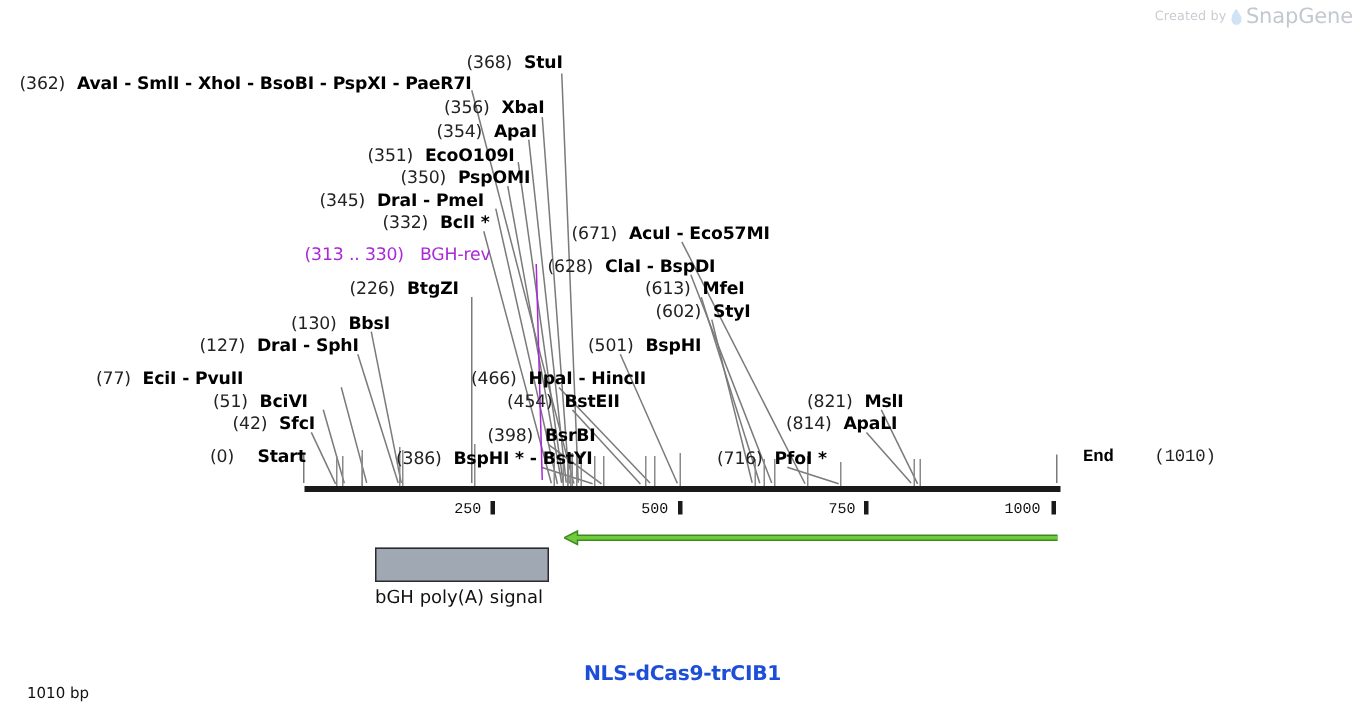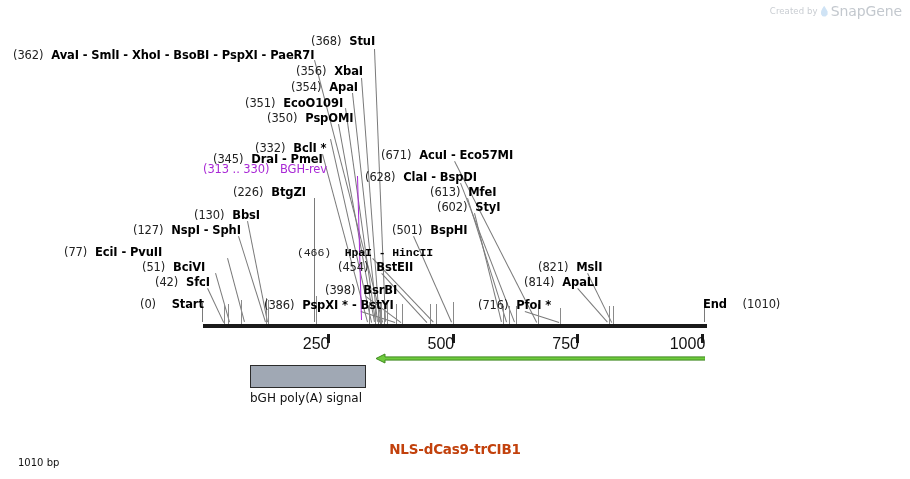--- a/index.html
+++ b/index.html
@@ -46,41 +46,41 @@
   
   .leader{position:absolute;background:#7a7a7a;transform-origin:0 0;}
 
   
   #seqline{
     position:absolute;
     background:#1a1a1a;
   }
   .tickmark{position:absolute;background:#1a1a1a;}
   .rulerlabel{
-    position:absolute;font-size:16px;color:#111;
-    font-family:Liberation Sans, sans-serif; white-space:nowrap;
+    position:absolute;font-size:10px;color:#111;
+    font-family:Liberation Mono, monospace; white-space:nowrap;
   }
 
   
   #arrowwrap{position:absolute;}
   
   #featbox{
     position:absolute;
     background:#a0a8b4;
     border:1px solid #2b2b2b;
     box-sizing:border-box;
   }
   #featlabel{
     position:absolute;font-size:12px;color:#111;white-space:nowrap;
   }
 
   
   #title{
     position:absolute;width:100%;text-align:center;
-    font-size:13.5px;font-weight:bold;color:#c2410c;letter-spacing:-.2px;
+    font-size:13.5px;font-weight:bold;color:#1d4ed8;letter-spacing:-.2px;
   }
   #subtitle{
     position:absolute;width:100%;text-align:left;
     font-size:10px;color:#111;padding-left:18px;
   }
 </style>
 </head>
 <body>
 
 <div id="stage">
@@ -151,32 +151,32 @@
       <div class="tickmark" style="left: 613px; top: 306px; width: 1px; height: 18px; background: rgb(138, 138, 138);"></div>
     </div>
 
   <div id="labels-layer">
       <div class="lbl" style="left: 13px; top: 49px;"><span class="pos">(362)</span><span>&nbsp;&nbsp;</span><span>AvaI  -  SmlI  -  XhoI  -  BsoBI  -  PspXI  -  PaeR7I</span></div>
       <div class="lbl" style="left: 311px; top: 35px;"><span class="pos">(368)</span><span>&nbsp;&nbsp;</span><span>StuI</span></div>
       <div class="lbl" style="left: 296px; top: 65px;"><span class="pos">(356)</span><span>&nbsp;&nbsp;</span><span>XbaI</span></div>
       <div class="lbl" style="left: 291px; top: 81px;"><span class="pos">(354)</span><span>&nbsp;&nbsp;</span><span>ApaI</span></div>
       <div class="lbl" style="left: 245px; top: 97px;"><span class="pos">(351)</span><span>&nbsp;&nbsp;</span><span>EcoO109I</span></div>
       <div class="lbl" style="left: 267px; top: 112px;"><span class="pos">(350)</span><span>&nbsp;&nbsp;</span><span>PspOMI</span></div>
-      <div class="lbl" style="left: 213px; top: 127px; margin-top: 26px;"><span class="pos">(345)</span><span>&nbsp;&nbsp;</span><span>DraI  -  PmeI</span></div>
+      <div class="lbl" style="left: 213px; top: 127px;"><span class="pos">(345)</span><span>&nbsp;&nbsp;</span><span>DraI  -  PmeI</span></div>
       <div class="lbl" style="left: 255px; top: 142px;"><span class="pos">(332)</span><span>&nbsp;&nbsp;</span><span>BclI *</span></div>
       <div class="lbl" style="left: 233px; top: 186px;"><span class="pos">(226)</span><span>&nbsp;&nbsp;</span><span>BtgZI</span></div>
       <div class="lbl" style="left: 194px; top: 209px;"><span class="pos">(130)</span><span>&nbsp;&nbsp;</span><span>BbsI</span></div>
-      <div class="lbl" style="left: 133px; top: 224px;"><span class="pos">(127)</span><span>&nbsp;&nbsp;</span><span>NspI  -  SphI</span></div>
+      <div class="lbl" style="left: 133px; top: 224px;"><span class="pos">(127)</span><span>&nbsp;&nbsp;</span><span>DraI  -  SphI</span></div>
       <div class="lbl" style="left: 64px; top: 246px;"><span class="pos">(77)</span><span>&nbsp;&nbsp;</span><span>EciI  -  PvuII</span></div>
       <div class="lbl" style="left: 142px; top: 261px;"><span class="pos">(51)</span><span>&nbsp;&nbsp;</span><span>BciVI</span></div>
       <div class="lbl" style="left: 155px; top: 276px;"><span class="pos">(42)</span><span>&nbsp;&nbsp;</span><span>SfcI</span></div>
-      <div class="lbl" style="left: 264px; top: 299px;"><span class="pos">(386)</span><span>&nbsp;&nbsp;</span><span>PspXI * -  BstYI</span></div>
+      <div class="lbl" style="left: 264px; top: 299px;"><span class="pos">(386)</span><span>&nbsp;&nbsp;</span><span>BspHI * -  BstYI</span></div>
       <div class="lbl" style="left: 325px; top: 284px;"><span class="pos">(398)</span><span>&nbsp;&nbsp;</span><span>BsrBI</span></div>
       <div class="lbl" style="left: 338px; top: 261px;"><span class="pos">(454)</span><span>&nbsp;&nbsp;</span><span>BstEII</span></div>
-      <div class="lbl" style="left: 297px; top: 246px; font-family: Liberation Mono, monospace;"><span class="pos">(466)</span><span>&nbsp;&nbsp;</span><span>HpaI  -  HincII</span></div>
+      <div class="lbl" style="left: 314px; top: 246px;"><span class="pos">(466)</span><span>&nbsp;&nbsp;</span><span>HpaI  -  HincII</span></div>
       <div class="lbl" style="left: 368px; top: 224px; margin-left: 24px;"><span class="pos">(501)</span><span>&nbsp;&nbsp;</span><span>BspHI</span></div>
       <div class="lbl" style="left: 437px; top: 201px;"><span class="pos">(602)</span><span>&nbsp;&nbsp;</span><span>StyI</span></div>
       <div class="lbl" style="left: 430px; top: 186px;"><span class="pos">(613)</span><span>&nbsp;&nbsp;</span><span>MfeI</span></div>
       <div class="lbl" style="left: 365px; top: 171px; text-align: right;"><span class="pos">(628)</span><span>&nbsp;&nbsp;</span><span>ClaI  -  BspDI</span></div>
       <div class="lbl" style="left: 381px; top: 149px;"><span class="pos">(671)</span><span>&nbsp;&nbsp;</span><span>AcuI  -  Eco57MI</span></div>
       <div class="lbl" style="left: 538px; top: 261px;"><span class="pos">(821)</span><span>&nbsp;&nbsp;</span><span>MslI</span></div>
       <div class="lbl" style="left: 524px; top: 276px;"><span class="pos">(814)</span><span>&nbsp;&nbsp;</span><span>ApaLI</span></div>
       <div class="lbl" style="left: 478px; top: 299px;"><span class="pos">(716)</span><span>&nbsp;&nbsp;</span><span>PfoI *</span></div>
     </div>
 
@@ -184,21 +184,21 @@
     <span class="pos">(313 .. 330)</span>
     <span>&nbsp;</span>
     <span class="nm">BGH-rev</span>
   </div>
 
   <div class="lbl" id="start-label" style="left:140px;top:298px;">
     <span class="pos">(0)</span>
     <span>&nbsp;&nbsp;</span>
     <span class="italic">Start</span>
   </div>
-  <div class="lbl" id="end-label" style="left:703px;top:298px;">
+  <div class="lbl" id="end-label" style="left:722px;top:298px;font-family:Liberation Mono, monospace;">
     <span class="italic">End</span>
     <span>&nbsp;&nbsp;</span>
     <span class="pos">(1010)</span>
   </div>
 
   <div id="seqline" style="left:203px;top:324px;width:504px;height:4px;"></div>
   <div id="ruler-layer">
       <div class="tickmark" style="left: 326.752px; top: 334px; width: 3px; height: 9px;"></div>
       <div class="rulerlabel" style="top: 335px; left: 302.799px;">250</div>
       <div class="tickmark" style="left: 451.505px; top: 334px; width: 3px; height: 9px;"></div>

